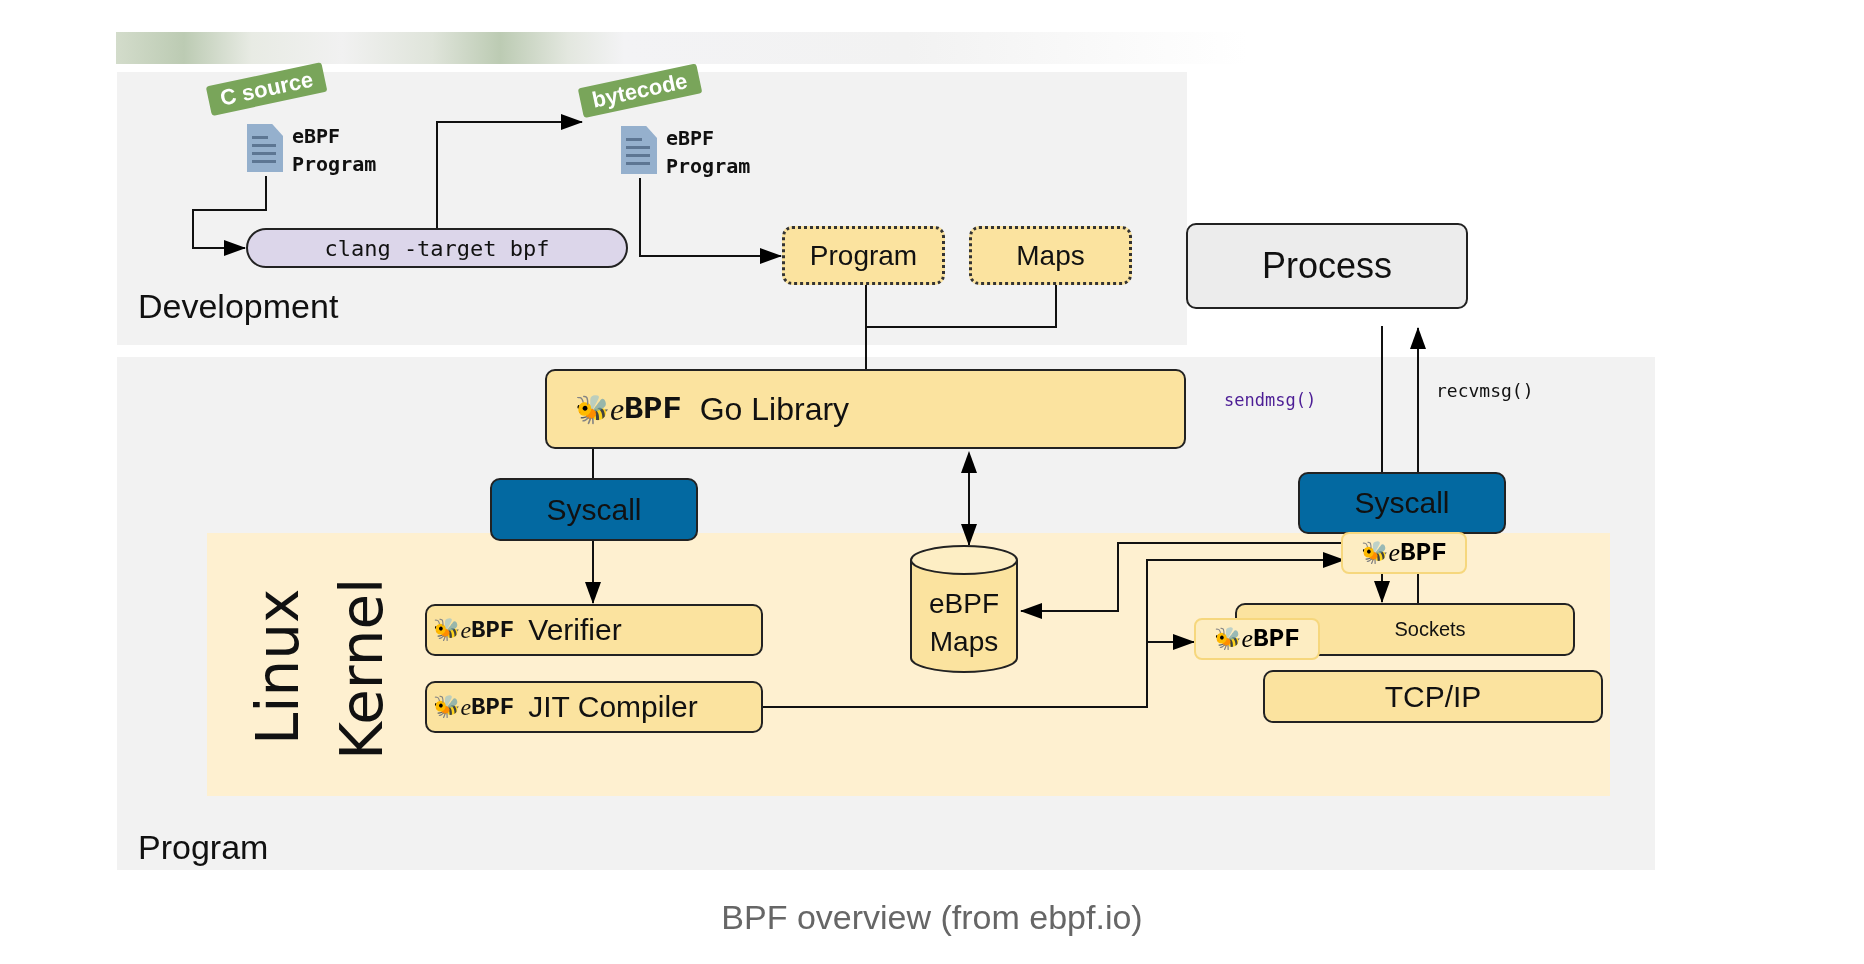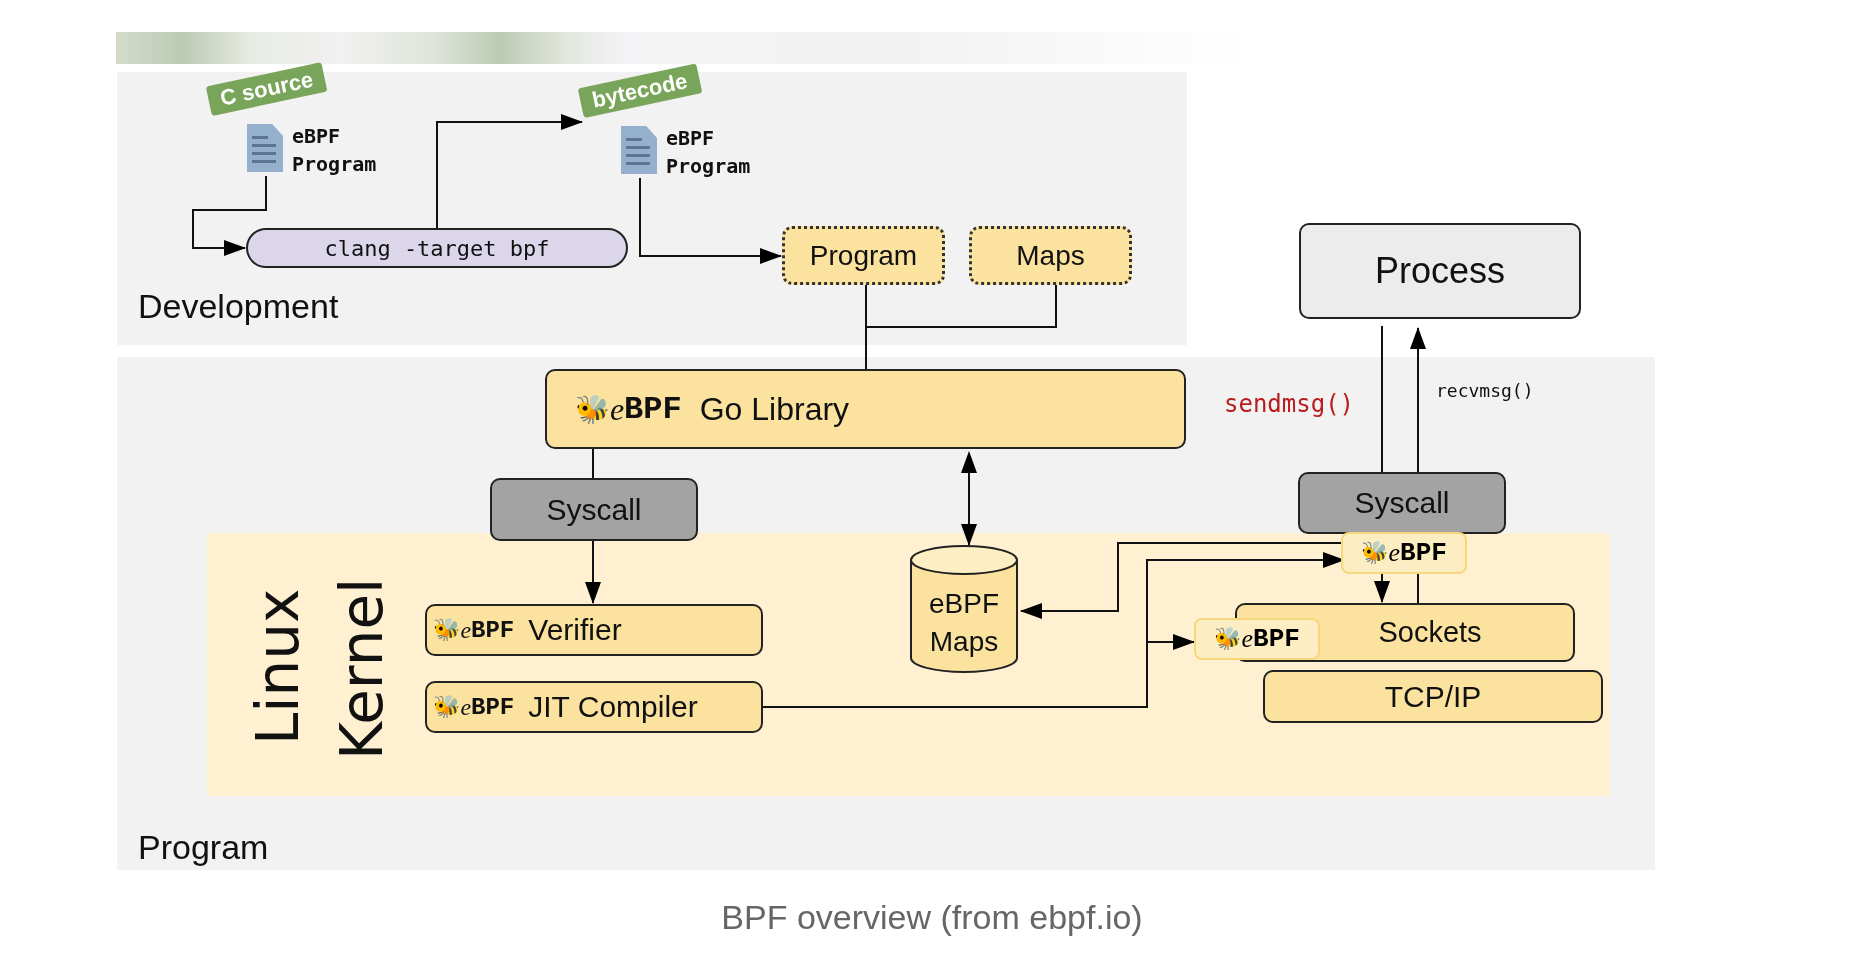--- a/index.html
+++ b/index.html
@@ -7,21 +7,21 @@
   .abs{position:absolute;}
   .banner{left:116px;top:32px;width:1130px;height:32px;
     background:linear-gradient(90deg,#d3dccb 0%,#bccbb3 6%,#e8ebe4 12%,#f1f1f1 20%,#dfe4da 28%,#bccbb3 34%,#e3e7df 40%,#f3f3f5 45%,#f2f2f2 70%,#ffffff 100%);}
   .panel{background:#f2f2f2;}
   .dev{left:117px;top:72px;width:1070px;height:273px;}
   .run{left:117px;top:357px;width:1538px;height:513px;}
   .kernel{left:207px;top:533px;width:1403px;height:263px;background:#fef0d0;}
   .sec-label{font-family:"Liberation Sans",sans-serif;font-size:34px;color:#111;}
   .box{box-sizing:border-box;border:2px solid #222;border-radius:10px;display:flex;align-items:center;justify-content:center;font-family:"Liberation Sans",sans-serif;color:#111;}
   .yellow{background:#fbe39f;}
-  .grey{background:#a3a3a3;}
+  .grey{background:#0369a1;}
   .lgrey{background:#ececec;}
   .purple{background:#dcd6ea;}
   .dotted{border:3px dotted #333;}
   .mono{font-family:"DejaVu Sans Mono",monospace;border-radius:20px;}
   .tag{background:#79a55a;color:#fff;font-family:"Liberation Sans",sans-serif;font-weight:bold;font-size:22px;padding:2px 12px;border-radius:3px;transform:rotate(-12deg);transform-origin:left bottom;white-space:nowrap;}
   .doc-icon{width:36px;height:48px;background:#95b0cd;clip-path:polygon(0 0,70% 0,100% 25%,100% 100%,0 100%);}
   .doc-icon i{position:absolute;left:5px;height:3px;background:#5d7693;}
   .doc-label{font-family:"DejaVu Sans Mono",monospace;font-weight:bold;font-size:20px;line-height:28px;color:#111;}
   .ebpf-logo{display:inline-flex;align-items:center;font-family:"Liberation Sans",sans-serif;}
   .ebpf-logo .e{font-family:"Liberation Serif",serif;font-style:italic;}
@@ -127,23 +127,23 @@
   <span class="ebpf-logo" style="font-size:32px;margin-right:18px;">
     <span class="bee" style="font-size:28px;">🐝</span>
     <span class="e">e</span>
       <span class="bpf">BPF</span>
   </span>
   <span>Go Library</span>
 </div>
 
 <div class="abs box grey" style="left:490px;top:478px;width:208px;height:63px;font-size:30px;">Syscall</div>
 
-<div class="abs box lgrey" style="left:1299px;top:223px;width:282px;height:96px;font-size:36px;text-align:right;">Process</div>
+<div class="abs box lgrey" style="left:1186px;top:223px;width:282px;height:86px;font-size:36px;text-align:right;">Process</div>
 
-<div class="abs mono" style="left:1224px;top:390px;font-size:24px;color:#b91c1c;text-align:center;">sendmsg()</div>
+<div class="abs mono" style="left:1224px;top:390px;font-size:17px;color:#4c1d95;text-align:center;">sendmsg()</div>
 <div class="abs mono" style="left:1436px;top:380px;font-size:18px;color:#111;">recvmsg()</div>
 
 <div class="abs box grey" style="left:1298px;top:472px;width:208px;height:62px;font-size:30px;">Syscall</div>
 
 <div class="abs" style="left:911px;top:585px;width:106px;text-align:center;font-family:'Liberation Sans',sans-serif;font-size:28px;line-height:38px;color:#111;">
   <div>eBPF</div>
   <div>Maps</div>
 </div>
 
 <div class="abs box yellow" style="left:425px;top:604px;width:338px;height:52px;justify-content:flex-start;padding-left:6px;font-size:30px;">
@@ -157,21 +157,21 @@
 
 <div class="abs box yellow" style="left:425px;top:681px;width:338px;height:52px;justify-content:flex-start;padding-left:6px;font-size:30px;">
   <span class="ebpf-logo" style="font-size:24px;margin-right:14px;">
     <span class="bee" style="font-size:22px;">🐝</span>
     <span class="e">e</span>
       <span class="bpf">BPF</span>
   </span>
   <span>JIT Compiler</span>
 </div>
 
-<div class="abs box yellow" style="left:1235px;top:603px;width:340px;height:59px;font-size:29px;padding-left:50px;">Sockets</div>
+<div class="abs box yellow" style="left:1235px;top:603px;width:340px;height:53px;font-size:20px;padding-left:50px;">Sockets</div>
 <div class="abs box yellow" style="left:1235px;top:670px;width:340px;height:53px;font-size:30px;margin-left:28px;">TCP/IP</div>
 
 <div class="abs badge" style="left:1341px;top:532px;width:126px;height:42px;">
   <span class="ebpf-logo" style="font-size:26px;">
     <span class="bee" style="font-size:22px;">🐝</span>
     <span class="e">e</span>
       <span class="bpf">BPF</span>
   </span>
 </div>
 

